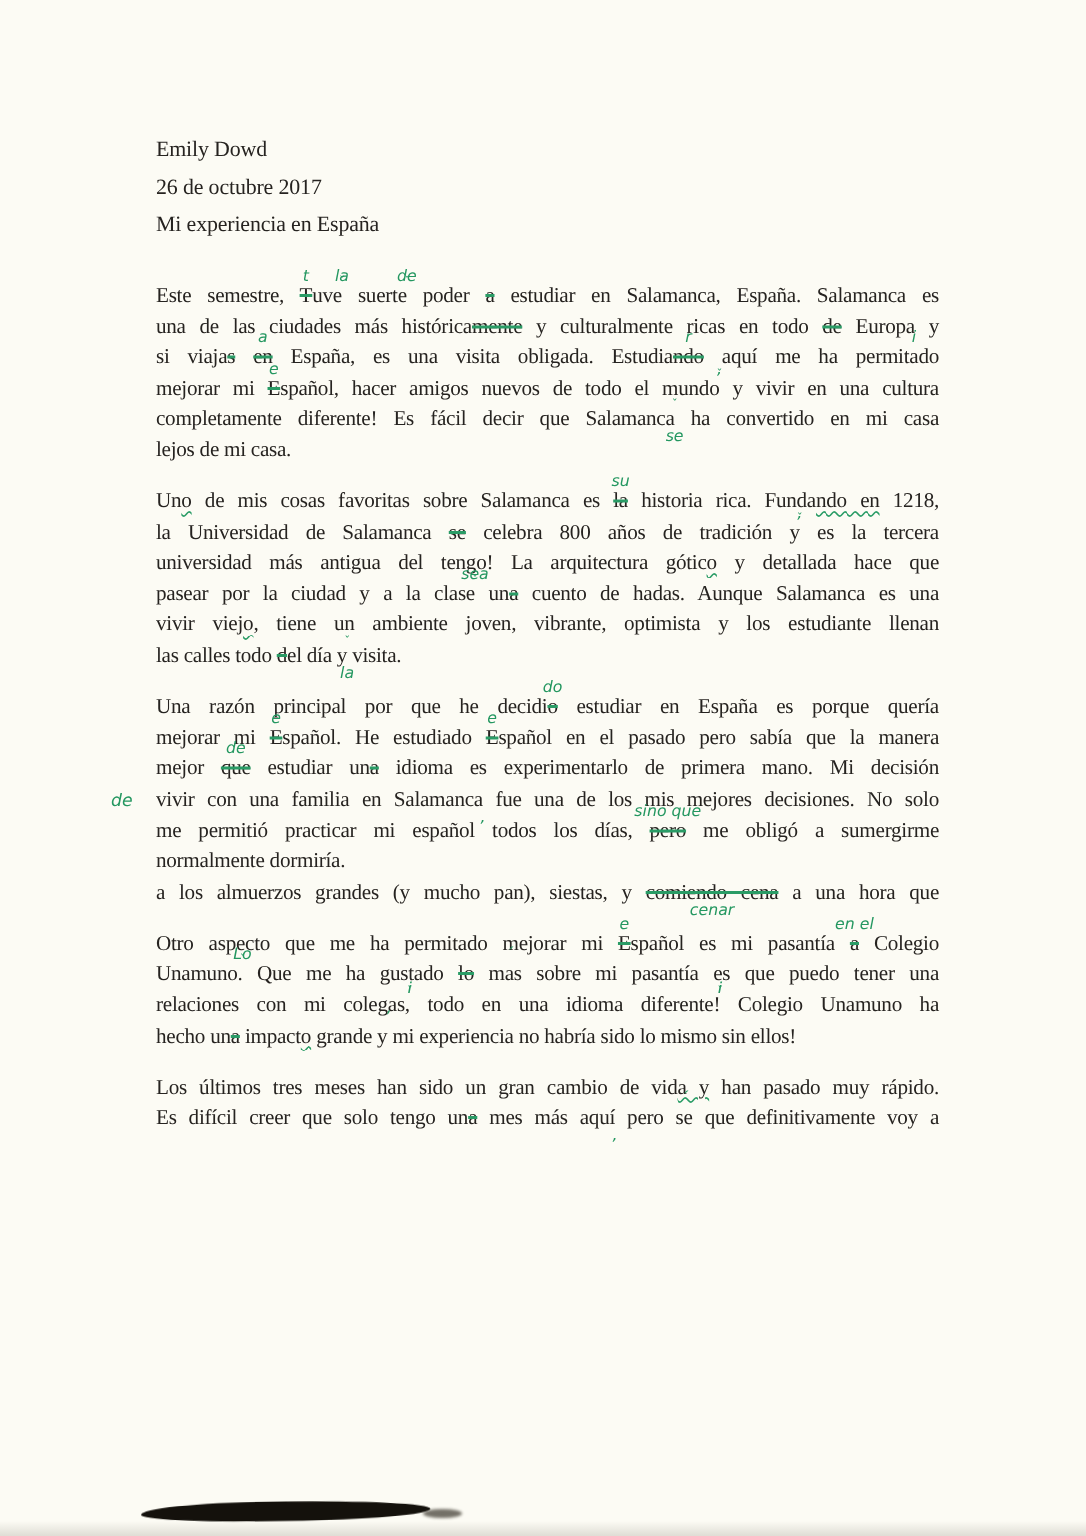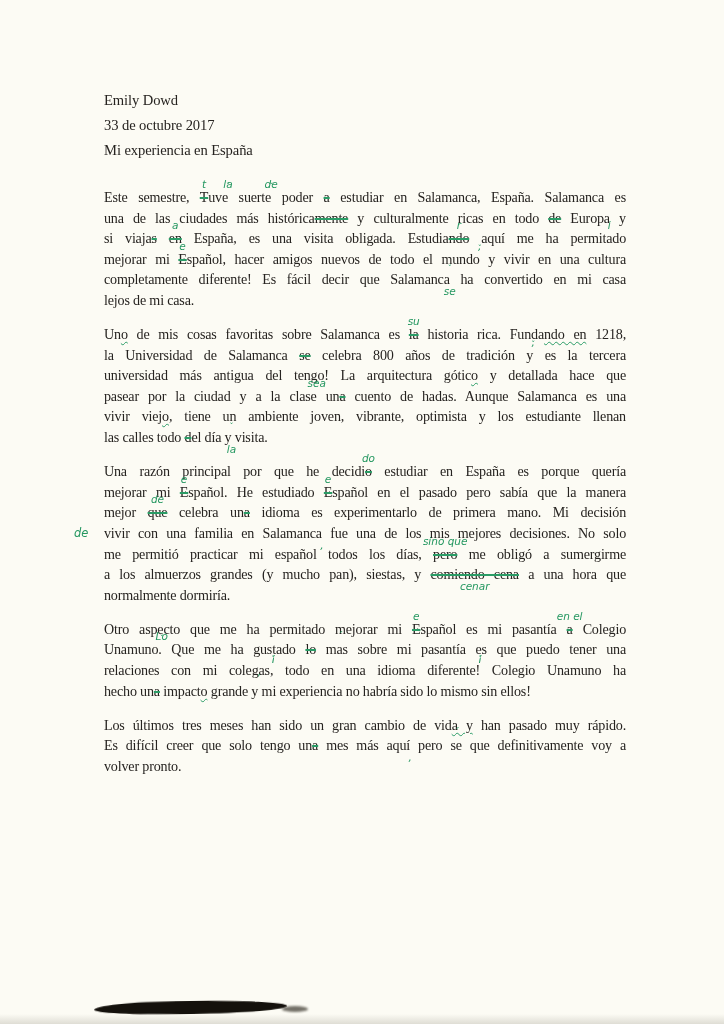--- a/index.html
+++ b/index.html
@@ -50,21 +50,21 @@
     position:absolute;left:282px;top:1006px;width:26px;height:6px;
     background:#3a362c;border-radius:50%;filter:blur(1px);opacity:.7;
   }
 </style>
 </head>
 <body>
 
 <div class="page">
   <div class="doc">
     <div class="hline">Emily Dowd</div>
-    <div class="hline">33 de octubre 2017</div>
+    <div class="hline">26 de octubre 2017</div>
     <div class="hline">Mi experiencia en España</div>
     <div id="paragraphs">
         <div class="para first">
           <div class="line"><span class="seg"><span class="">Este semestre, </span></span><span class="seg"><span class="strike">T</span><span class="above">t</span></span><span class="seg"><span class="">uve</span></span><span class="seg"><span class=""></span><span class="above">la</span><span class="caret">ˇ</span></span><span class="seg"><span class=""> suerte</span></span><span class="seg"><span class=""></span><span class="above">de</span><span class="caret">ˇ</span></span><span class="seg"><span class=""> poder </span></span><span class="seg"><span class="strike">a</span></span><span class="seg"><span class=""> estudiar en Salamanca, España. Salamanca es</span></span></div>
           <div class="line"><span class="seg"><span class="">una de las ciudades más histórica</span></span><span class="seg"><span class="strike">mente</span></span><span class="seg"><span class=""> y culturalmente ricas en todo </span></span><span class="seg"><span class="strike">de</span></span><span class="seg"><span class=""> Europa y</span></span></div>
           <div class="line"><span class="seg"><span class="">si viaja</span></span><span class="seg"><span class="strike">s</span></span><span class="seg"><span class=""> </span></span><span class="seg"><span class="strike">en</span><span class="above">a</span></span><span class="seg"><span class=""> España, es una visita obligada.  Estudia</span></span><span class="seg"><span class="strike">ndo</span><span class="above">r</span></span><span class="seg"><span class=""> aquí me ha permit</span></span><span class="seg"><span class="">a</span><span class="above">i</span></span><span class="seg"><span class="">do</span></span></div>
           <div class="line"><span class="seg"><span class="">mejorar mi </span></span><span class="seg"><span class="strike">E</span><span class="above">e</span></span><span class="seg"><span class="">spañol, hacer amigos nuevos de todo el mundo</span></span><span class="seg"><span class=""></span><span class="above">,</span><span class="caret">ˇ</span></span><span class="seg"><span class=""> y vivir en una cultura</span></span></div>
           <div class="line"><span class="seg"><span class="">completamente diferente! Es fácil decir que Salamanca</span></span><span class="seg"><span class=""></span><span class="below">se</span><span class="caret">ˇ</span></span><span class="seg"><span class=""> ha convertido en mi  casa</span></span></div>
           <div class="line last"><span class="seg"><span class="">lejos de mi casa.</span></span></div>
         </div>
@@ -72,34 +72,33 @@
           <div class="line"><span class="seg"><span class="">Un</span></span><span class="seg"><span class=" gunder">o</span></span><span class="seg"><span class=""> de mis cosas favoritas sobre Salamanca es </span></span><span class="seg"><span class="strike">la</span><span class="above">su</span></span><span class="seg"><span class=""> historia rica.  Funda</span></span><span class="seg"><span class=" gunder">ndo en</span></span><span class="seg"><span class=""> 1218,</span></span></div>
           <div class="line"><span class="seg"><span class="">la Universidad de Salamanca </span></span><span class="seg"><span class="strike">se</span></span><span class="seg"><span class=""> celebra 800 años de tradición y</span></span><span class="seg"><span class=""></span><span class="above">,</span><span class="caret">ˇ</span></span><span class="seg"><span class=""> es la tercera</span></span></div>
           <div class="line"><span class="seg"><span class="">universidad más antigua del tengo! La arquitectura gótic</span></span><span class="seg"><span class=" gunder">o</span></span><span class="seg"><span class=""> y detallada hace que</span></span></div>
           <div class="line"><span class="seg"><span class="">pasear por la ciudad y a la clase</span></span><span class="seg"><span class=""></span><span class="above">sea</span><span class="caret">ˇ</span></span><span class="seg"><span class=""> un</span></span><span class="seg"><span class="strike">a</span></span><span class="seg"><span class=""> cuento de hadas. Aunque Salamanca es una</span></span></div>
           <div class="line"><span class="seg"><span class="">vivir viej</span></span><span class="seg"><span class=" gunder">o</span></span><span class="seg"><span class="">, tiene un ambiente joven, vibrante, optimista y los estudiante llenan</span></span></div>
           <div class="line last"><span class="seg"><span class="">las calles todo </span></span><span class="seg"><span class="strike">d</span></span><span class="seg"><span class="">el día y</span></span><span class="seg"><span class=""></span><span class="below">la</span><span class="caret">ˇ</span></span><span class="seg"><span class=""> visita.</span></span></div>
         </div>
         <div class="para">
           <div class="line"><span class="seg"><span class="">Una razón principal por que he decidi</span></span><span class="seg"><span class="strike">o</span><span class="above">do</span></span><span class="seg"><span class=""> estudiar en España es porque quería</span></span></div>
           <div class="line"><span class="seg"><span class="">mejorar mi </span></span><span class="seg"><span class="strike">E</span><span class="above">e</span></span><span class="seg"><span class="">spañol. He estudiado </span></span><span class="seg"><span class="strike">E</span><span class="above">e</span></span><span class="seg"><span class="">spañol en el pasado pero sabía que la manera</span></span></div>
-          <div class="line"><span class="seg"><span class="">mejor </span></span><span class="seg"><span class="strike">que</span><span class="above">de</span></span><span class="seg"><span class=""> celebra un</span></span><span class="seg"><span class="strike">a</span></span><span class="seg"><span class=""> idioma es experimentarlo de primera mano. Mi decisión</span></span></div>
+          <div class="line"><span class="seg"><span class="">mejor </span></span><span class="seg"><span class="strike">que</span><span class="above">de</span></span><span class="seg"><span class=""> estudiar un</span></span><span class="seg"><span class="strike">a</span></span><span class="seg"><span class=""> idioma es experimentarlo de primera mano. Mi decisión</span></span></div>
           <div class="line"><span class="seg"><span class="">vivir con una familia en Salamanca</span><span class="margin">de</span></span><span class="seg"><span class=""></span><span class="below">,</span></span><span class="seg"><span class=""> fue una de los mis mejores decisiones. No solo</span></span></div>
           <div class="line"><span class="seg"><span class="">me permitió practicar mi español todos los días, </span></span><span class="seg"><span class="strike">pero</span><span class="above">sino que</span></span><span class="seg"><span class=""> me obligó a sumergirme</span></span></div>
+          <div class="line last"><span class="seg"><span class="">normalmente dormiría.</span></span></div>
           <div class="line"><span class="seg"><span class="">a los almuerzos grandes (y mucho pan), siestas,  y </span></span><span class="seg"><span class="strike">comiendo cena</span><span class="below">cenar</span></span><span class="seg"><span class=""> a una hora que</span></span></div>
-          <div class="line last"><span class="seg"><span class="">normalmente dormiría.</span></span></div>
         </div>
         <div class="para">
           <div class="line"><span class="seg"><span class="">Otro aspecto que me ha permitado mejorar mi </span></span><span class="seg"><span class="strike">E</span><span class="above">e</span></span><span class="seg"><span class="">spañol es mi pasantía </span></span><span class="seg"><span class="strike">a</span><span class="above">en el</span></span><span class="seg"><span class=""> Colegio</span></span></div>
           <div class="line"><span class="seg"><span class="">Unamuno.</span></span><span class="seg"><span class=""></span><span class="above">Lo</span><span class="caret">ˇ</span></span><span class="seg"><span class=""> Que me ha gustado </span></span><span class="seg"><span class="strike">lo</span></span><span class="seg"><span class=""> m</span></span><span class="seg"><span class="">a</span><span class="above">´</span></span><span class="seg"><span class="">s sobre mi pasantía es que puedo tener una</span></span></div>
           <div class="line"><span class="seg"><span class="">relaciones con mi colegas,</span></span><span class="seg"><span class=""></span><span class="above">¡</span><span class="caret">ˇ</span></span><span class="seg"><span class=""> todo en una idioma diferente!</span></span><span class="seg"><span class=""></span><span class="above">¡</span><span class="caret">ˇ</span></span><span class="seg"><span class=""> Colegio Unamuno ha</span></span></div>
           <div class="line last"><span class="seg"><span class="">hecho un</span></span><span class="seg"><span class="strike">a</span></span><span class="seg"><span class=""> impact</span></span><span class="seg"><span class=" gunder">o</span></span><span class="seg"><span class=""> grande y</span></span><span class="seg"><span class=""></span><span class="above">’</span></span><span class="seg"><span class=""> mi experiencia no habría sido lo mismo sin ellos!</span></span></div>
         </div>
         <div class="para">
           <div class="line"><span class="seg"><span class="">Los últimos tres meses han sido un gran cambio de vid</span></span><span class="seg"><span class=" gunder">a y</span></span><span class="seg"><span class=""> han pasado muy rápido.</span></span></div>
           <div class="line"><span class="seg"><span class="">Es difícil creer que solo tengo un</span></span><span class="seg"><span class="strike">a</span></span><span class="seg"><span class=""> mes más aquí</span></span><span class="seg"><span class=""></span><span class="below">,</span></span><span class="seg"><span class=""> pero </span></span><span class="seg"><span class="">se</span><span class="above">´</span></span><span class="seg"><span class=""> que definitivamente voy a</span></span></div>
-          <div class="line last"><span class="seg"><span class="">volver pronto.</span></span></div>
         </div>
       </div>
   </div>
   <div class="smudge"></div>
   <div class="smudge2"></div>
 </div>
 
 </body></html>

